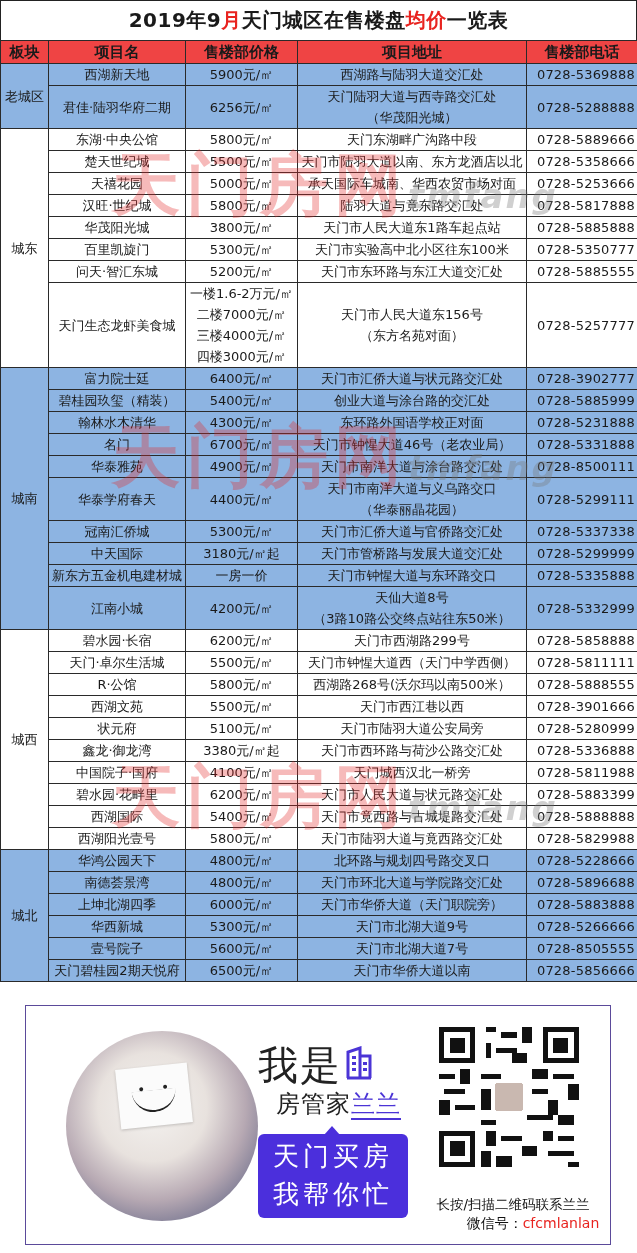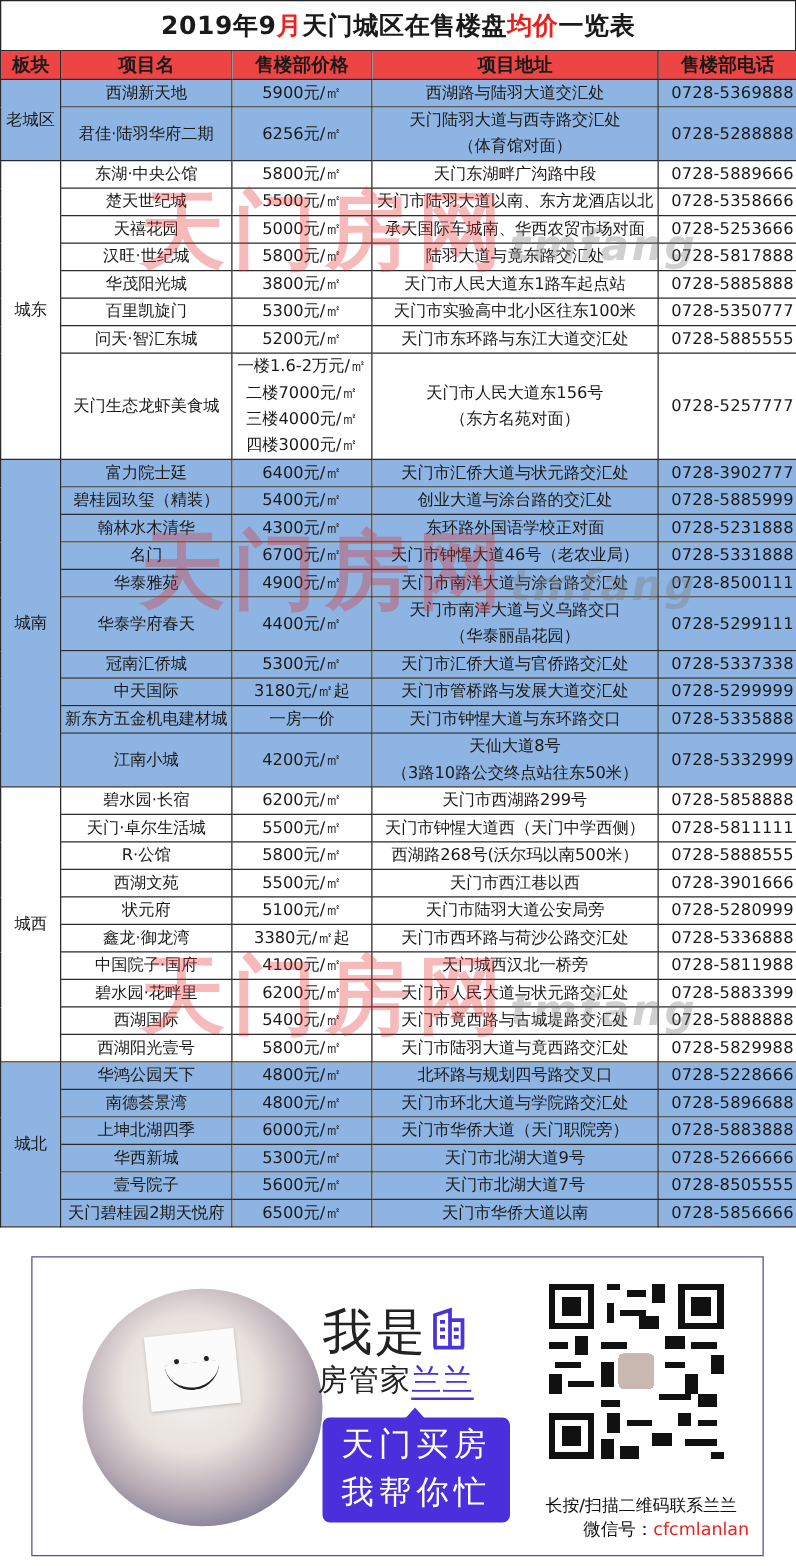--- a/index.html
+++ b/index.html
@@ -26,21 +26,21 @@
   .avatar { position:absolute; left:40px; top:25px; width:192px; height:190px; border-radius:50%;
             background:radial-gradient(circle at 45% 40%, #f4f2f0 0%, #e8e2de 35%, #b7a9b3 60%, #6a6c8a 85%, #3d4c6e 100%);
             overflow:hidden; }
   .avatar .paper { position:absolute; left:52px; top:35px; width:72px; height:60px; background:#fbfbfb;
                    transform:rotate(-6deg); box-shadow:0 1px 3px rgba(0,0,0,0.2); }
   .avatar .eye { position:absolute; width:4px; height:4px; background:#222; border-radius:50%; top:20px; }
   .avatar .smile { position:absolute; left:14px; top:24px; width:44px; height:20px;
                    border-bottom:2px solid #222; border-radius:0 0 30px 30px; }
   .iam { position:absolute; left:232px; top:32px; font-size:40px; color:#222; letter-spacing:2px; }
   .bldg { position:absolute; left:320px; top:40px; width:26px; height:34px; }
-  .fgj { position:absolute; left:228px; top:82px; font-size:24px; color:#222; letter-spacing:1px; }
+  .fgj { position:absolute; left:250px; top:82px; font-size:24px; color:#222; letter-spacing:1px; }
   .fgj .lan { color:#4b34d6; border-bottom:2px solid #4b34d6; }
   .bubble { position:absolute; left:232px; top:128px; width:150px; height:84px; background:#4b2fdc;
             border-radius:6px; color:#fff; font-size:26px; line-height:38px; text-align:center; letter-spacing:4px; padding-top:3px; box-sizing:border-box; }
   .bubble:before { content:""; position:absolute; left:66px; top:-8px; border-left:8px solid transparent;
                    border-right:8px solid transparent; border-bottom:9px solid #4b2fdc; }
   .qr { position:absolute; left:408px; top:16px; width:150px; height:150px; background:#fff; }
   .qr-note { position:absolute; left:392px; top:190px; width:190px; font-size:13.5px; text-align:center; color:#111; }
   .qr-wx { position:absolute; left:412px; top:209px; width:190px; font-size:14px; text-align:center; color:#111; }
   .qr-wx .id { color:#e8231f; }
 </style>
@@ -84,21 +84,21 @@
         </td>
         <td class="phone">0728-5369888</td>
       </tr>
       <tr class="blue" style="height: 42px;">
         <td>君佳·陆羽华府二期</td>
         <td class="multi">
           <div>6256元/㎡</div>
         </td>
         <td class="multi">
           <div>天门陆羽大道与西寺路交汇处</div>
-          <div>（体育馆对面）</div>
+          <div>（华茂阳光城）</div>
         </td>
         <td class="phone">0728-5288888</td>
       </tr>
       <tr class="white" style="height: 22px;">
         <td class="district" rowspan="8">城东</td>
         <td>东湖·中央公馆</td>
         <td class="multi">
           <div>5800元/㎡</div>
         </td>
         <td class="multi">

